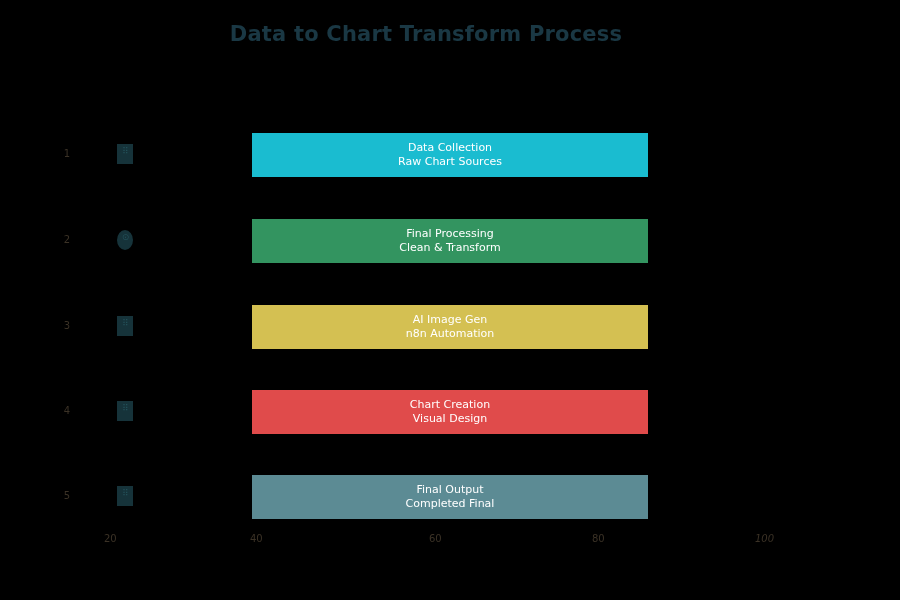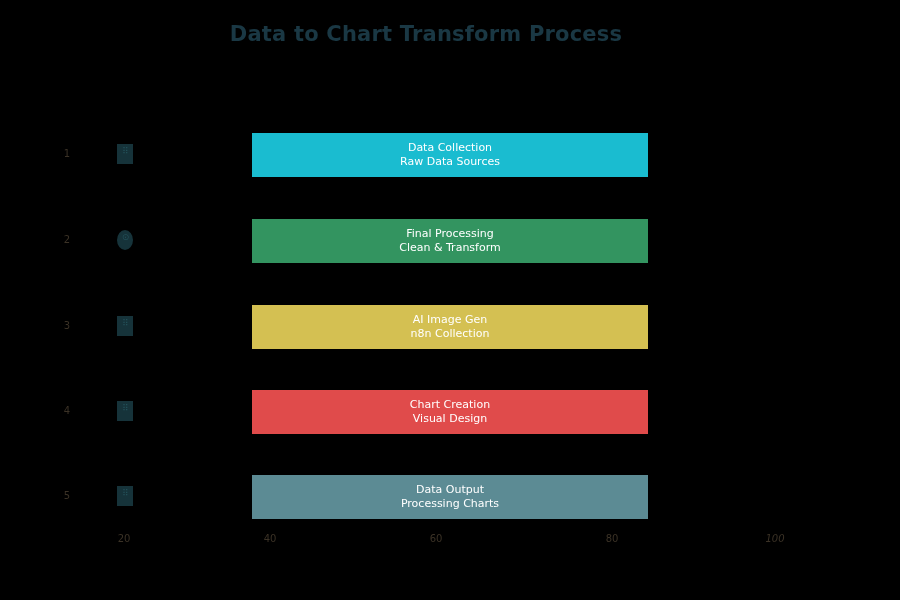--- a/index.html
+++ b/index.html
@@ -106,40 +106,39 @@
     color: #3b3226;
     white-space: pre;
   }
 
   
   .x-tick-label {
     position: absolute;
     top: 533px;
     width: 40px;
     margin-left: -20px;
-    text-align: center;
     font-size: 10px;
     color: #3b3226;
     white-space: pre;
   }
 </style>
 </head>
 <body>
 
 <div id="figure">
 
   <div id="chart-title">Data to Chart Transform Process</div>
 
   <div id="plot-area">
 
     <div class="bar-row" style="top:133px;">
       <div class="bar-rect" style="background: rgb(26, 188, 208);"></div>
       <div class="bar-label-wrap">
         <span class="bar-label-line1">Data Collection</span>
-        <span class="bar-label-line2">Raw Data Sources</span>
+        <span class="bar-label-line2">Raw Chart Sources</span>
       </div>
     </div>
     <div class="y-emoji" style="top:144px;">
         <span class="dots">⠿</span>
       </div>
     <div class="y-tick-label" style="top:148px;">1</div>
 
     <div class="bar-row" style="top:219px;">
       <div class="bar-rect" style="background:#339460;"></div>
       <div class="bar-label-wrap">
@@ -149,21 +148,21 @@
     </div>
     <div class="y-emoji round" style="top:230px;">
         <span class="dots">⊙</span>
       </div>
     <div class="y-tick-label" style="top:234px;">2</div>
 
     <div class="bar-row" style="top:305px;">
       <div class="bar-rect" style="background:#d4c052;"></div>
       <div class="bar-label-wrap">
         <span class="bar-label-line1">AI Image Gen</span>
-        <span class="bar-label-line2">n8n Collection</span>
+        <span class="bar-label-line2">n8n Automation</span>
       </div>
     </div>
     <div class="y-emoji" style="top:316px;">
         <span class="dots">⠿</span>
       </div>
     <div class="y-tick-label" style="top:320px;">3</div>
 
     <div class="bar-row" style="top:390px;">
       <div class="bar-rect" style="background:#e04b4b;"></div>
       <div class="bar-label-wrap">
@@ -172,29 +171,29 @@
       </div>
     </div>
     <div class="y-emoji" style="top:401px;">
         <span class="dots">⠿</span>
       </div>
     <div class="y-tick-label" style="top:405px;">4</div>
 
     <div class="bar-row" style="top:475px;">
       <div class="bar-rect" style="background:#5c8b94;"></div>
       <div class="bar-label-wrap">
-        <span class="bar-label-line1">Data Output</span>
-        <span class="bar-label-line2">Processing Charts</span>
+        <span class="bar-label-line1">Final Output</span>
+        <span class="bar-label-line2">Completed Final</span>
       </div>
     </div>
     <div class="y-emoji" style="top:486px;">
         <span class="dots">⠿</span>
       </div>
     <div class="y-tick-label" style="top:490px;">5</div>
 
     <div class="x-tick-label" style="left:124px;">20</div>
     <div class="x-tick-label" style="left:270px;">40</div>
-    <div class="x-tick-label" style="left:436px;">60</div>
+    <div class="x-tick-label" style="left:449px;">60</div>
     <div class="x-tick-label" style="left:612px;">80</div>
     <div class="x-tick-label" style="left:775px;font-style:italic;">100</div>
 
   </div>
 </div>
 
 </body></html>

